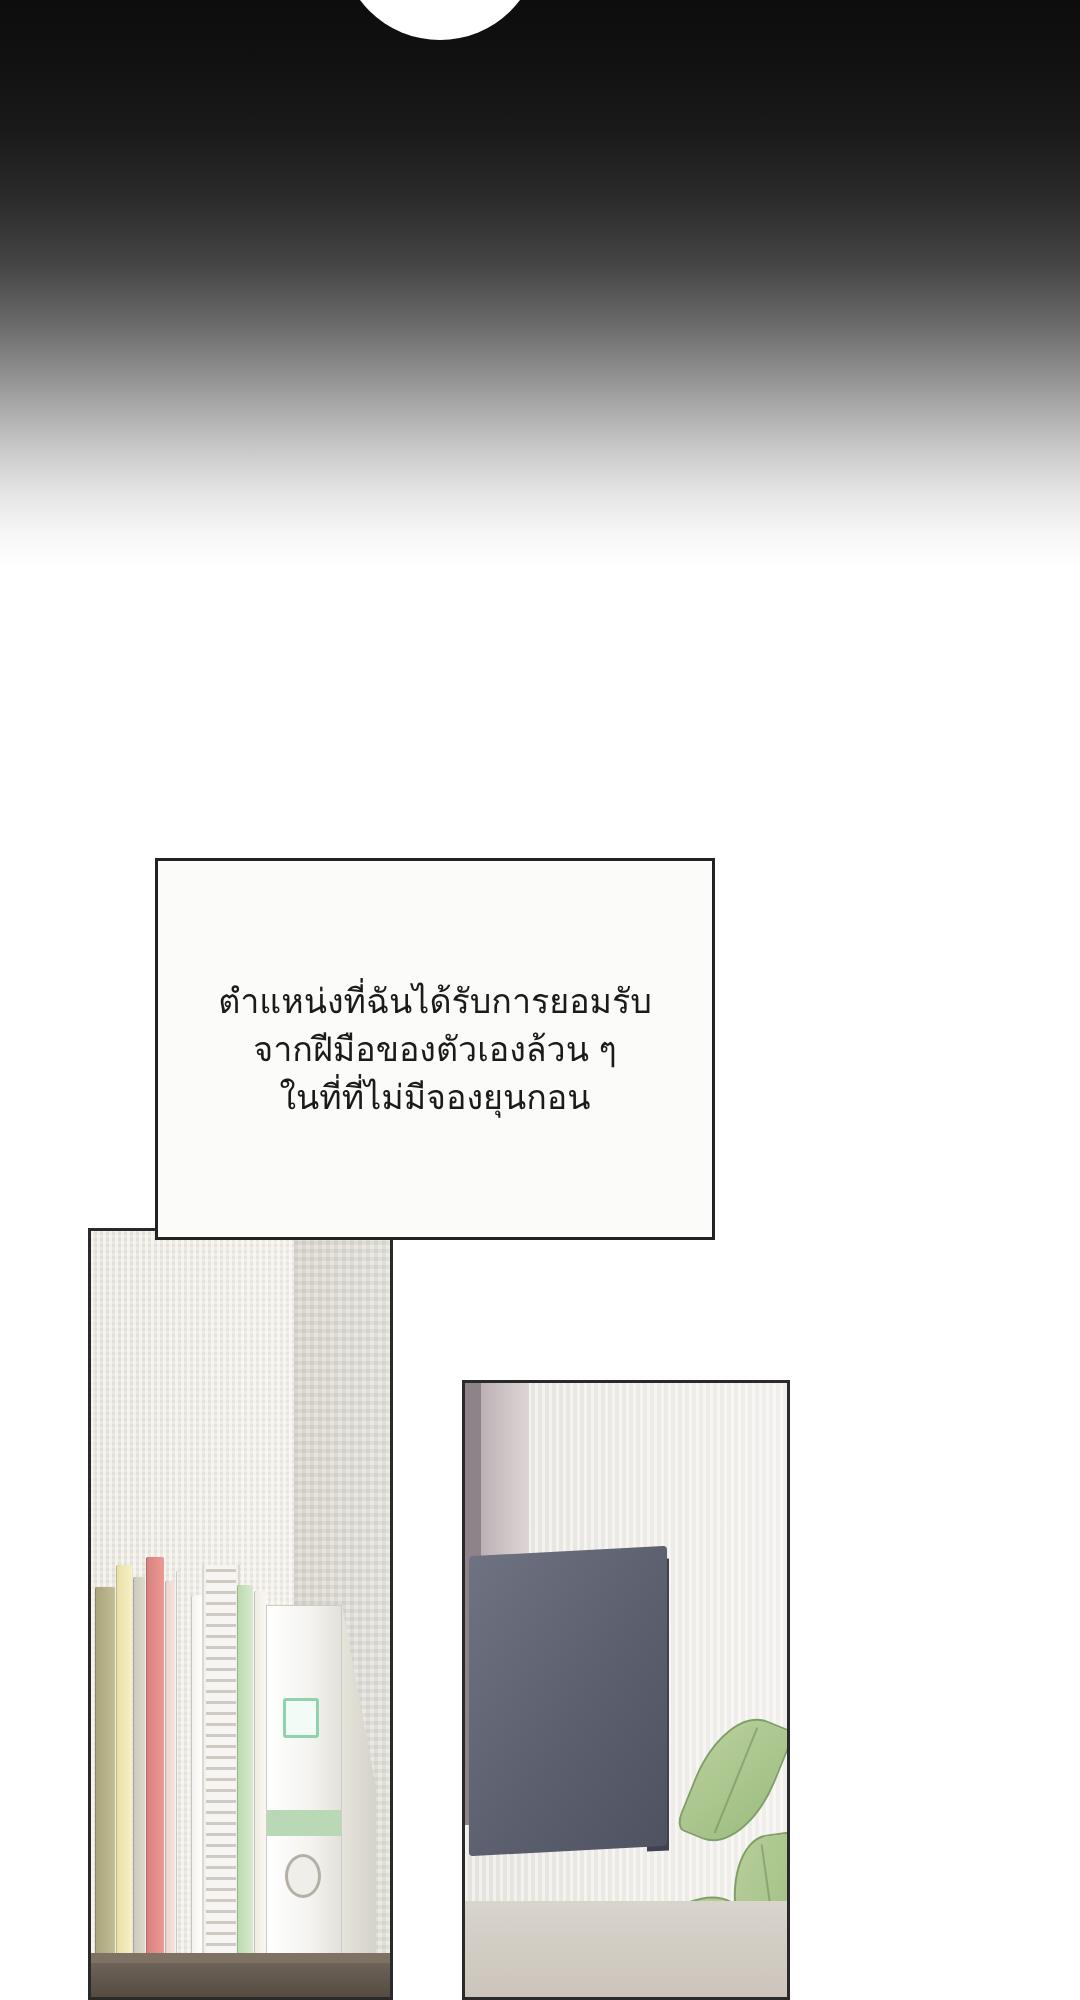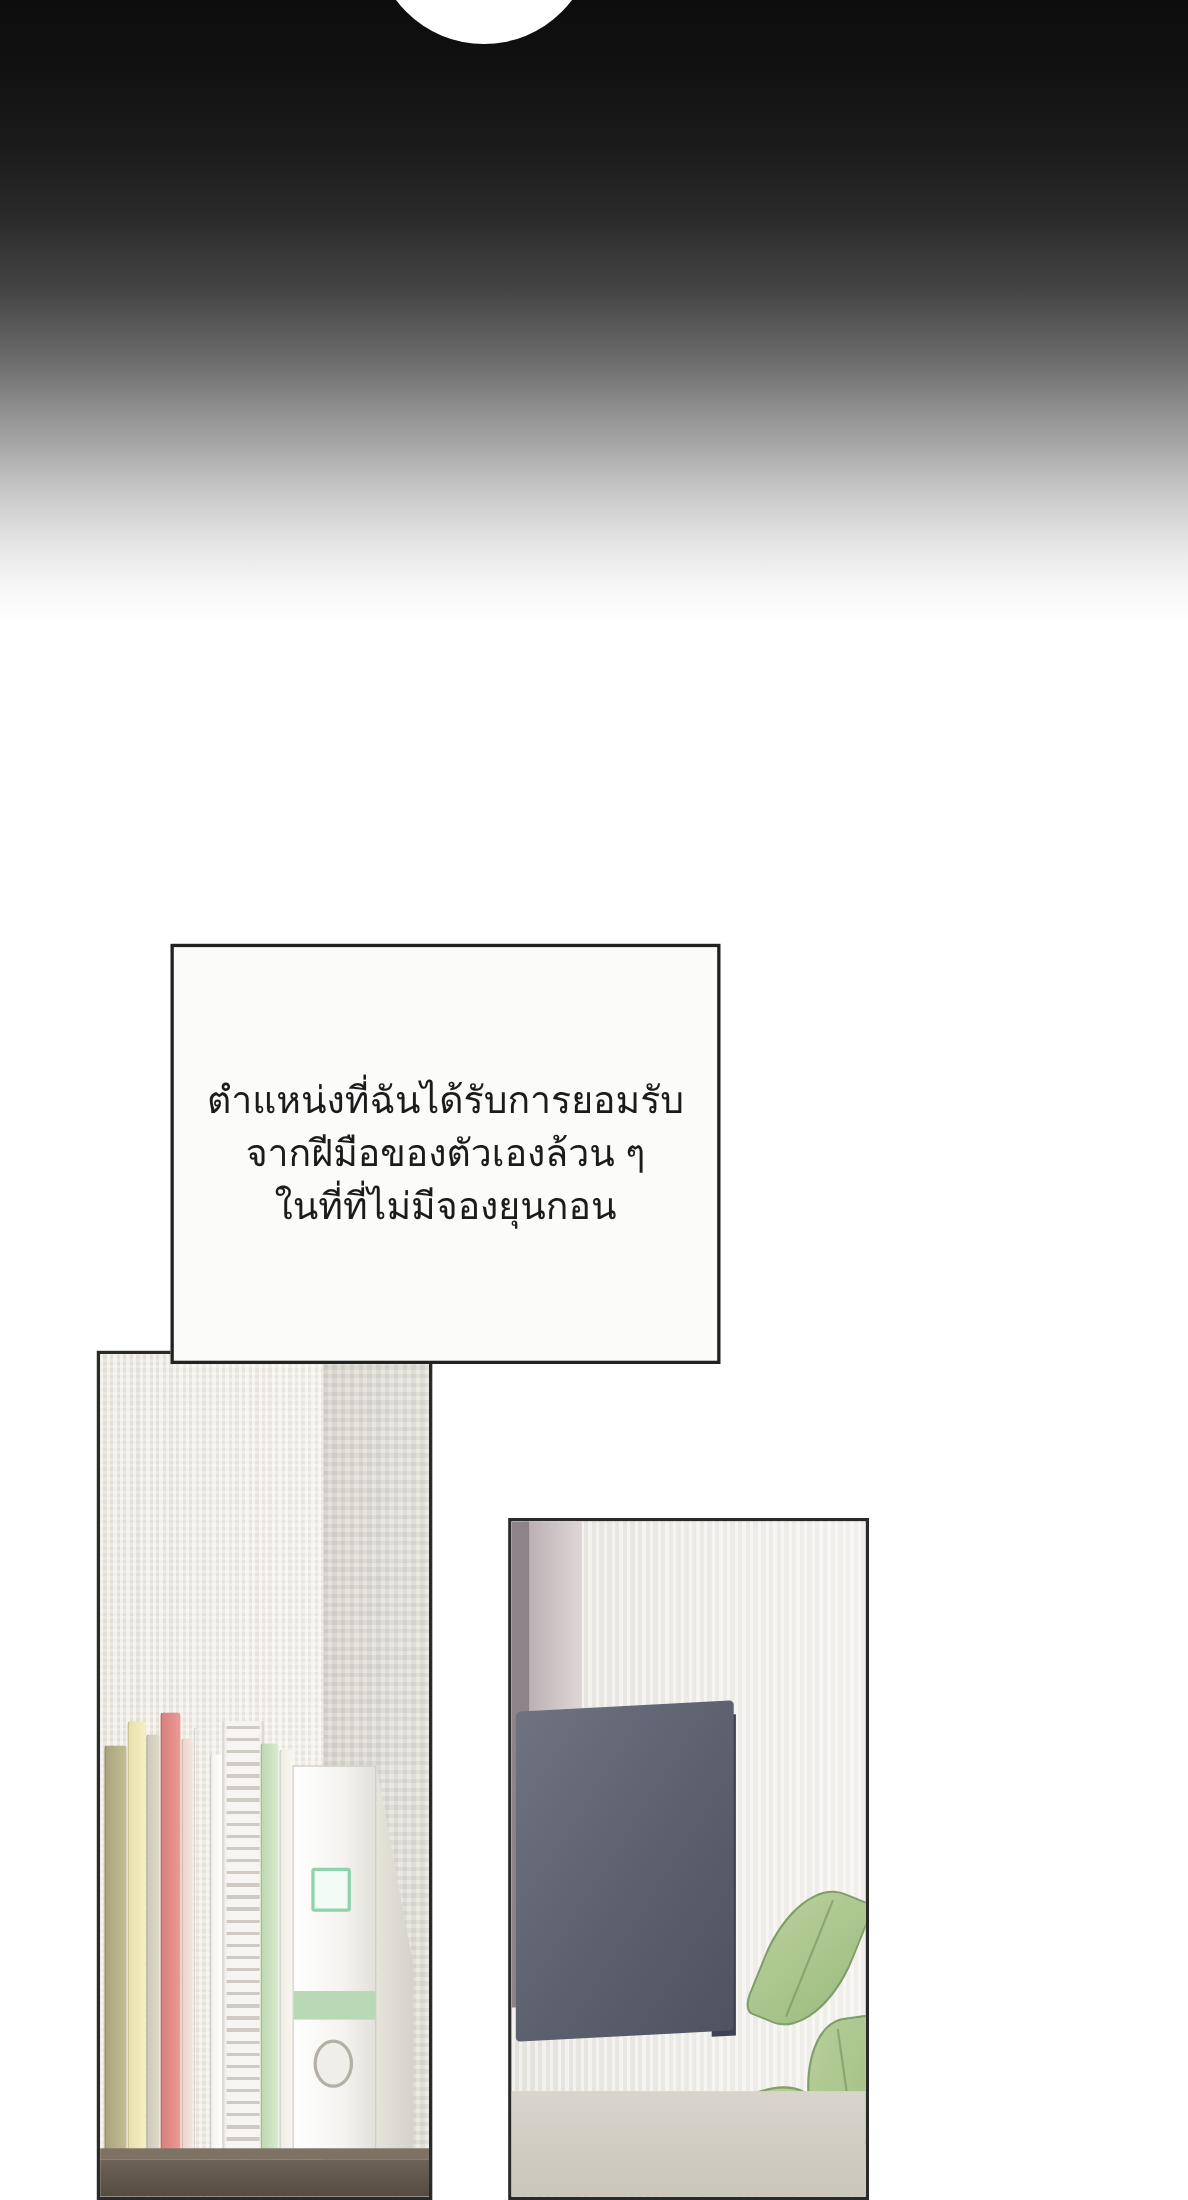--- a/index.html
+++ b/index.html
@@ -53,21 +53,21 @@
     width: 1080px;
     height: 290px;
     background: #ffffff;
   }
 
   
   #caption-box {
     position: absolute;
     left: 155px;
     top: 858px;
-    width: 500px;
+    width: 560px;
     height: 382px;
     background: #fbfbf9;
     border: 3px solid #222222;
     box-sizing: border-box;
     z-index: 6;
     display: flex;
     align-items: center;
     justify-content: center;
   }
   #caption-text {

